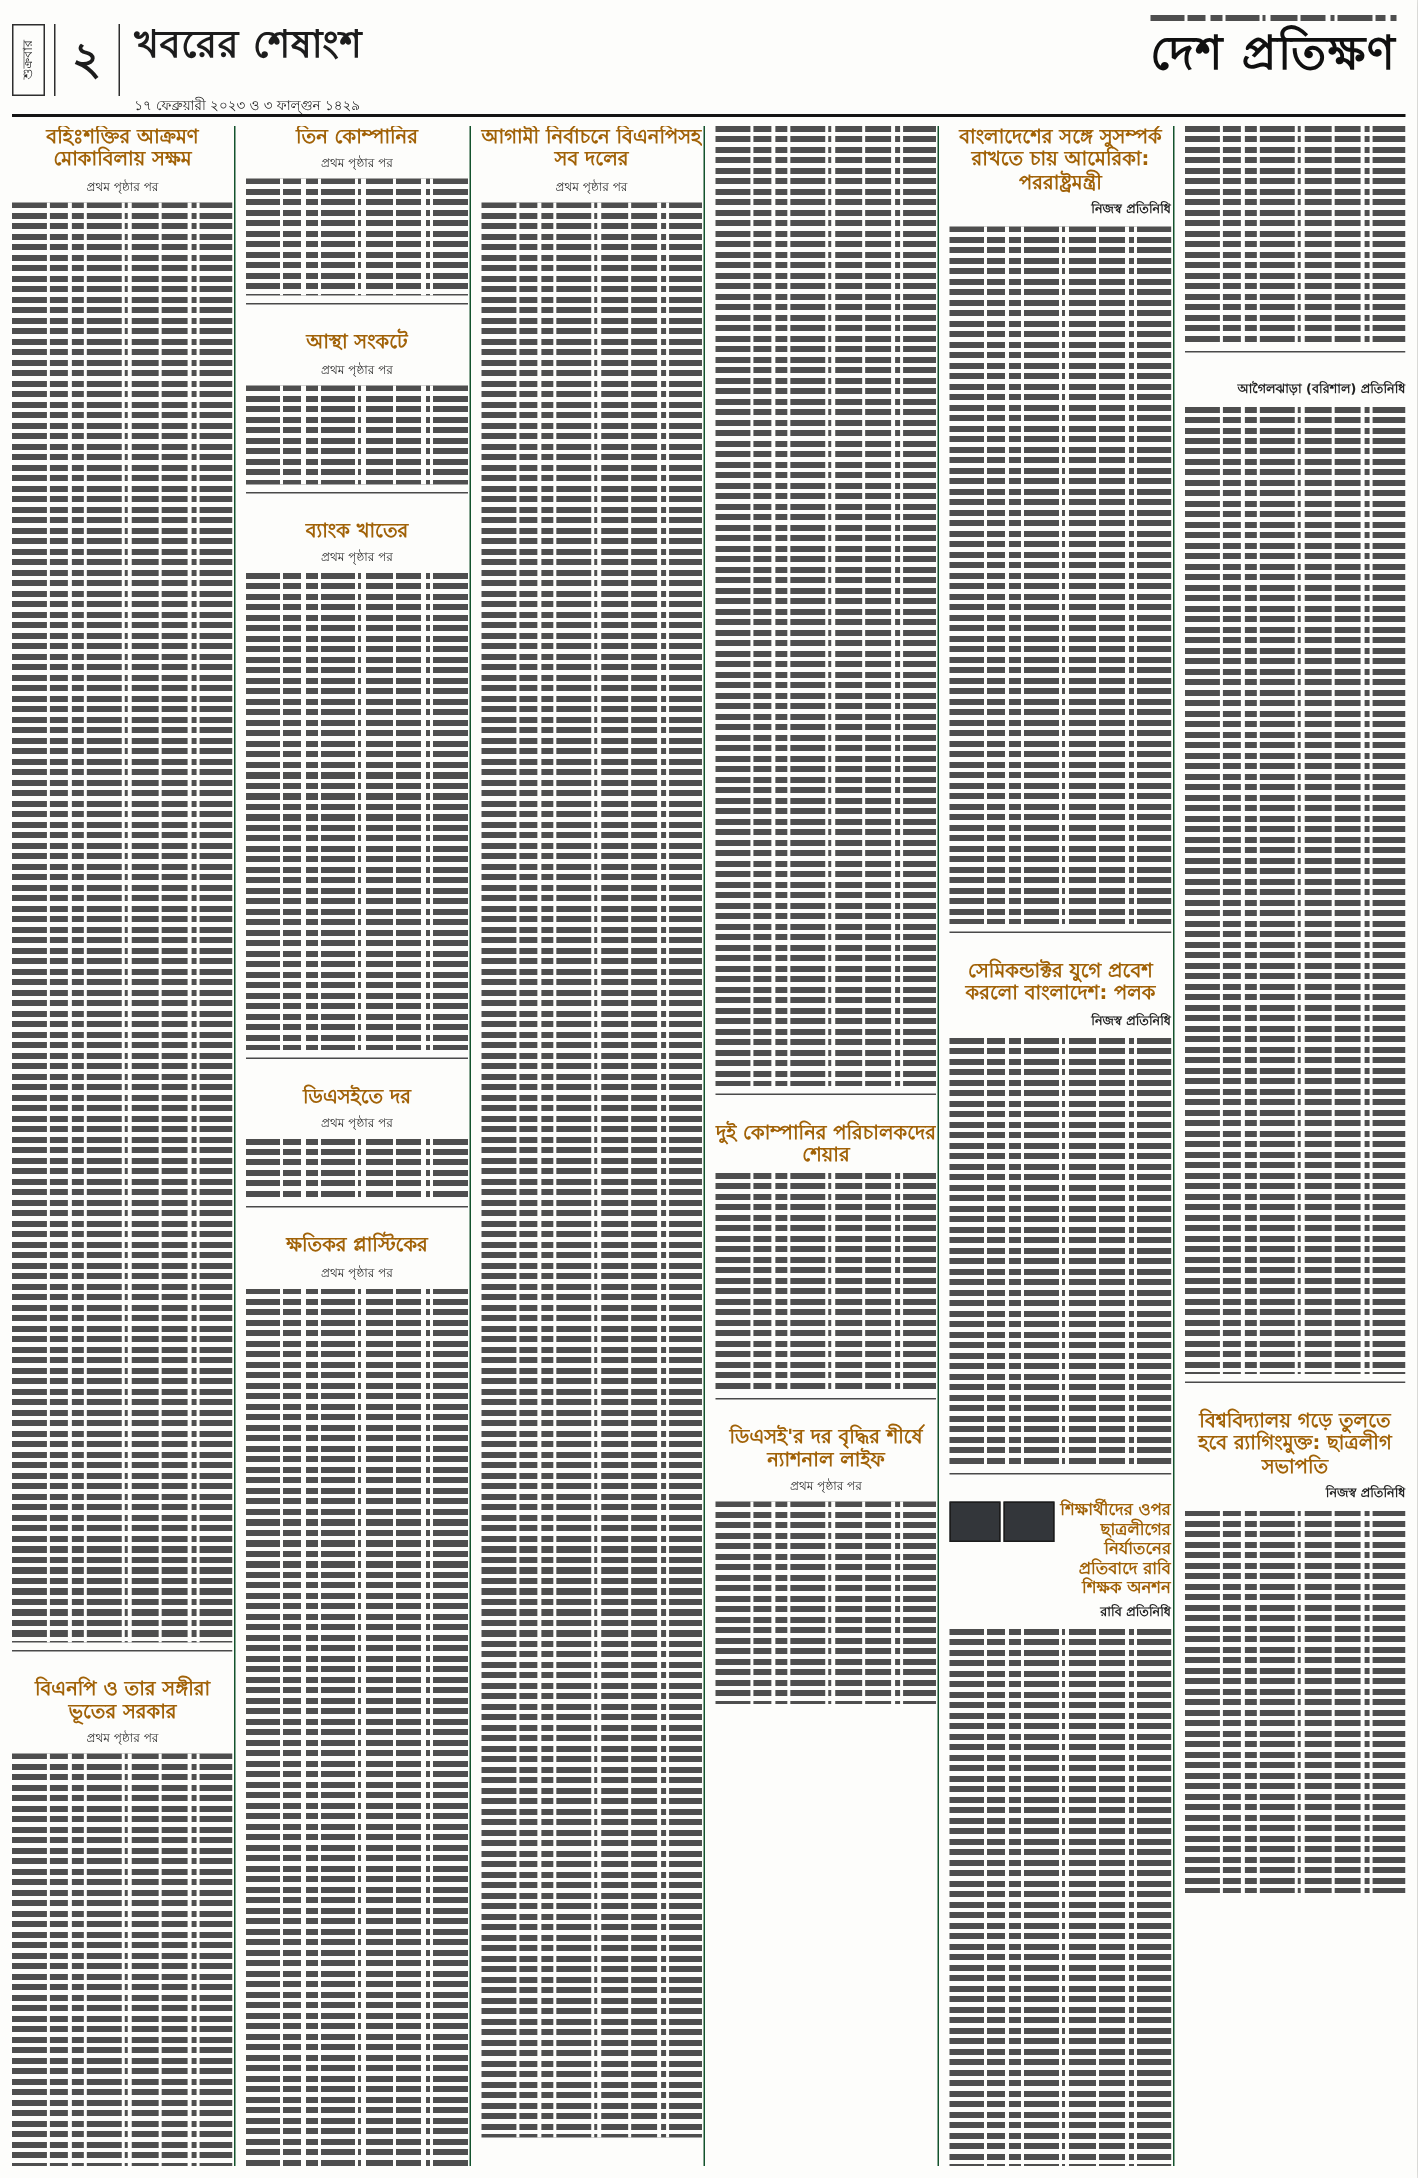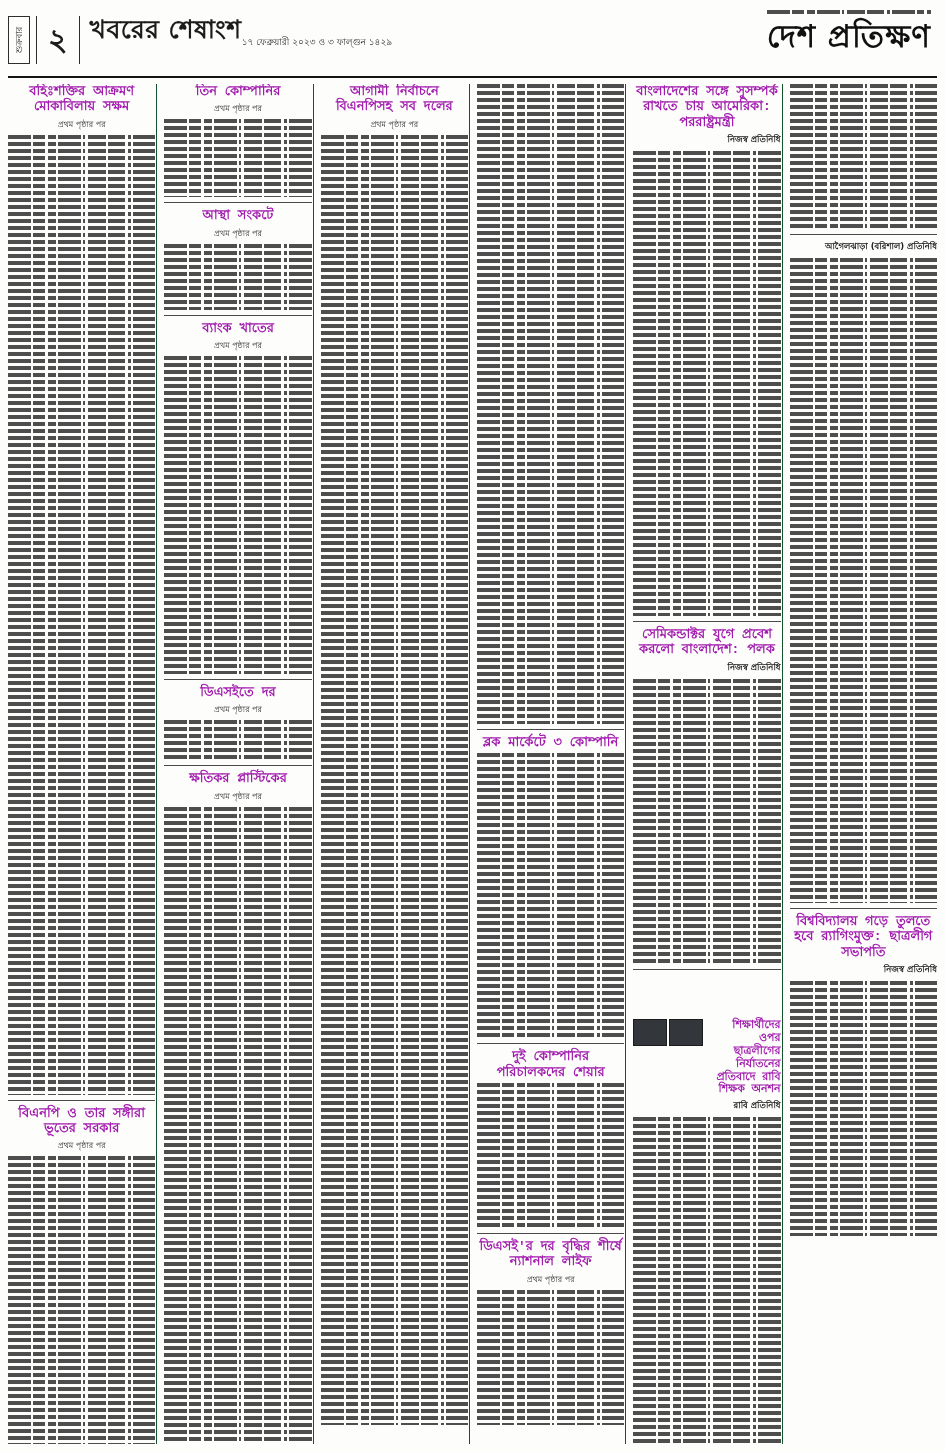--- a/index.html
+++ b/index.html
@@ -22,59 +22,59 @@
     width:22px; height:48px; border:1px solid #2e2e2e;
     display:flex; align-items:center; justify-content:center;
     font-size:8.5px; writing-mode:vertical-rl; transform:rotate(180deg);
     overflow:hidden; flex:none;
   }
   .page-num {
     font-size:30px; font-weight:700; line-height:48px; height:48px;
     padding:0 11px; margin:0 10px 0 6px;
     border-left:1.5px solid #2e2e2e; border-right:1.5px solid #2e2e2e;
   }
-  .title-wrap { display:flex; flex-direction:row; }
+  .title-wrap { display:flex; flex-direction:column; }
   .section-title { font-size:25px; font-weight:800; letter-spacing:.5px; line-height:1.1; }
   .date-line { font-size:9px; margin-top:19px; color:#222; }
 
   .masthead-wrap { text-align:left; padding-top:10px; padding-right:6px; }
   .tagline { width:225px; height:6px; margin:0 auto 4px auto; }
   .masthead {
     font-family:"DejaVu Serif", serif; font-size:31px; font-weight:800;
     letter-spacing:1px; line-height:1.05; color:#101010;
   }
 
   
   .cols {
     position:absolute; top:84px; left:8px; right:8px; bottom:8px;
     display:flex; gap:8px;
   }
   .col { flex:1 1 0; overflow:hidden; min-width:0; }
   .col + .col { border-left:1px solid #14532d; padding-left:7px; margin-left:-7px; }
 
-  .art + .art { border-top:1px solid #4a4a4a; margin-top:5px; padding-top:5px; }
+  .art + .art { border-top:1px solid #4a4a4a; margin-top:5px; padding-top:18px; }
 
   .hl {
     margin:0 0 3px 0; font-size:13px; font-weight:700; line-height:1.18;
-    text-align:center; color:#a21caf; word-break:break-word;font-family:Liberation Mono, monospace;
+    text-align:center; color:#a16207; word-break:break-word;
   }
   .hl.small { font-size:11px; text-align:right; margin:0; }
   .cont { font-size:8px; text-align:center; margin-bottom:4px; color:#2a2a2a; }
   .by   { font-size:8.5px; font-weight:700; text-align:right; margin-bottom:4px; color:#222; }
 
   
   .tx {
     width:100%;
     background-image:
       repeating-linear-gradient(90deg, transparent 0 23px, #fdfdfb 23px 25px),
       repeating-linear-gradient(90deg, transparent 0 37px, #fdfdfb 37px 40px),
       repeating-linear-gradient(180deg, #4e4e4e 0 4px, transparent 4px 7px);
   }
 
-  .photo-row { display:flex; gap:3px; align-items:flex-start; margin-bottom:3px;margin-top:44px; }
+  .photo-row { display:flex; gap:3px; align-items:flex-start; margin-bottom:3px; }
   .photos { display:flex; gap:2px; flex:none; }
   .photo { width:34px; height:27px; background:#33363a; border:1px solid #1c1c1c; }
 </style>
 </head>
 <body>
 
 <div class="page">
 
   <header class="header">
     <div class="h-left">
@@ -140,24 +140,20 @@
         <div class="cont">প্রথম পৃষ্ঠার পর</div>
         <div class="tx" style="height:1290px"></div>
       </article>
     </section>
 
     <section class="col">
       <article class="art">
         <div class="tx" style="height:640px"></div>
       </article>
       <article class="art">
-        <h2 class="hl">ব্লক মার্কেটে ৩ কোম্পানি</h2>
-        <div class="tx" style="height:285px"></div>
-      </article>
-      <article class="art">
         <h2 class="hl">দুই কোম্পানির পরিচালকদের শেয়ার</h2>
         <div class="tx" style="height:145px"></div>
       </article>
       <article class="art">
         <h2 class="hl">ডিএসই'র দর বৃদ্ধির শীর্ষে ন্যাশনাল লাইফ</h2>
         <div class="cont">প্রথম পৃষ্ঠার পর</div>
         <div class="tx" style="height:135px"></div>
       </article>
     </section>
 

